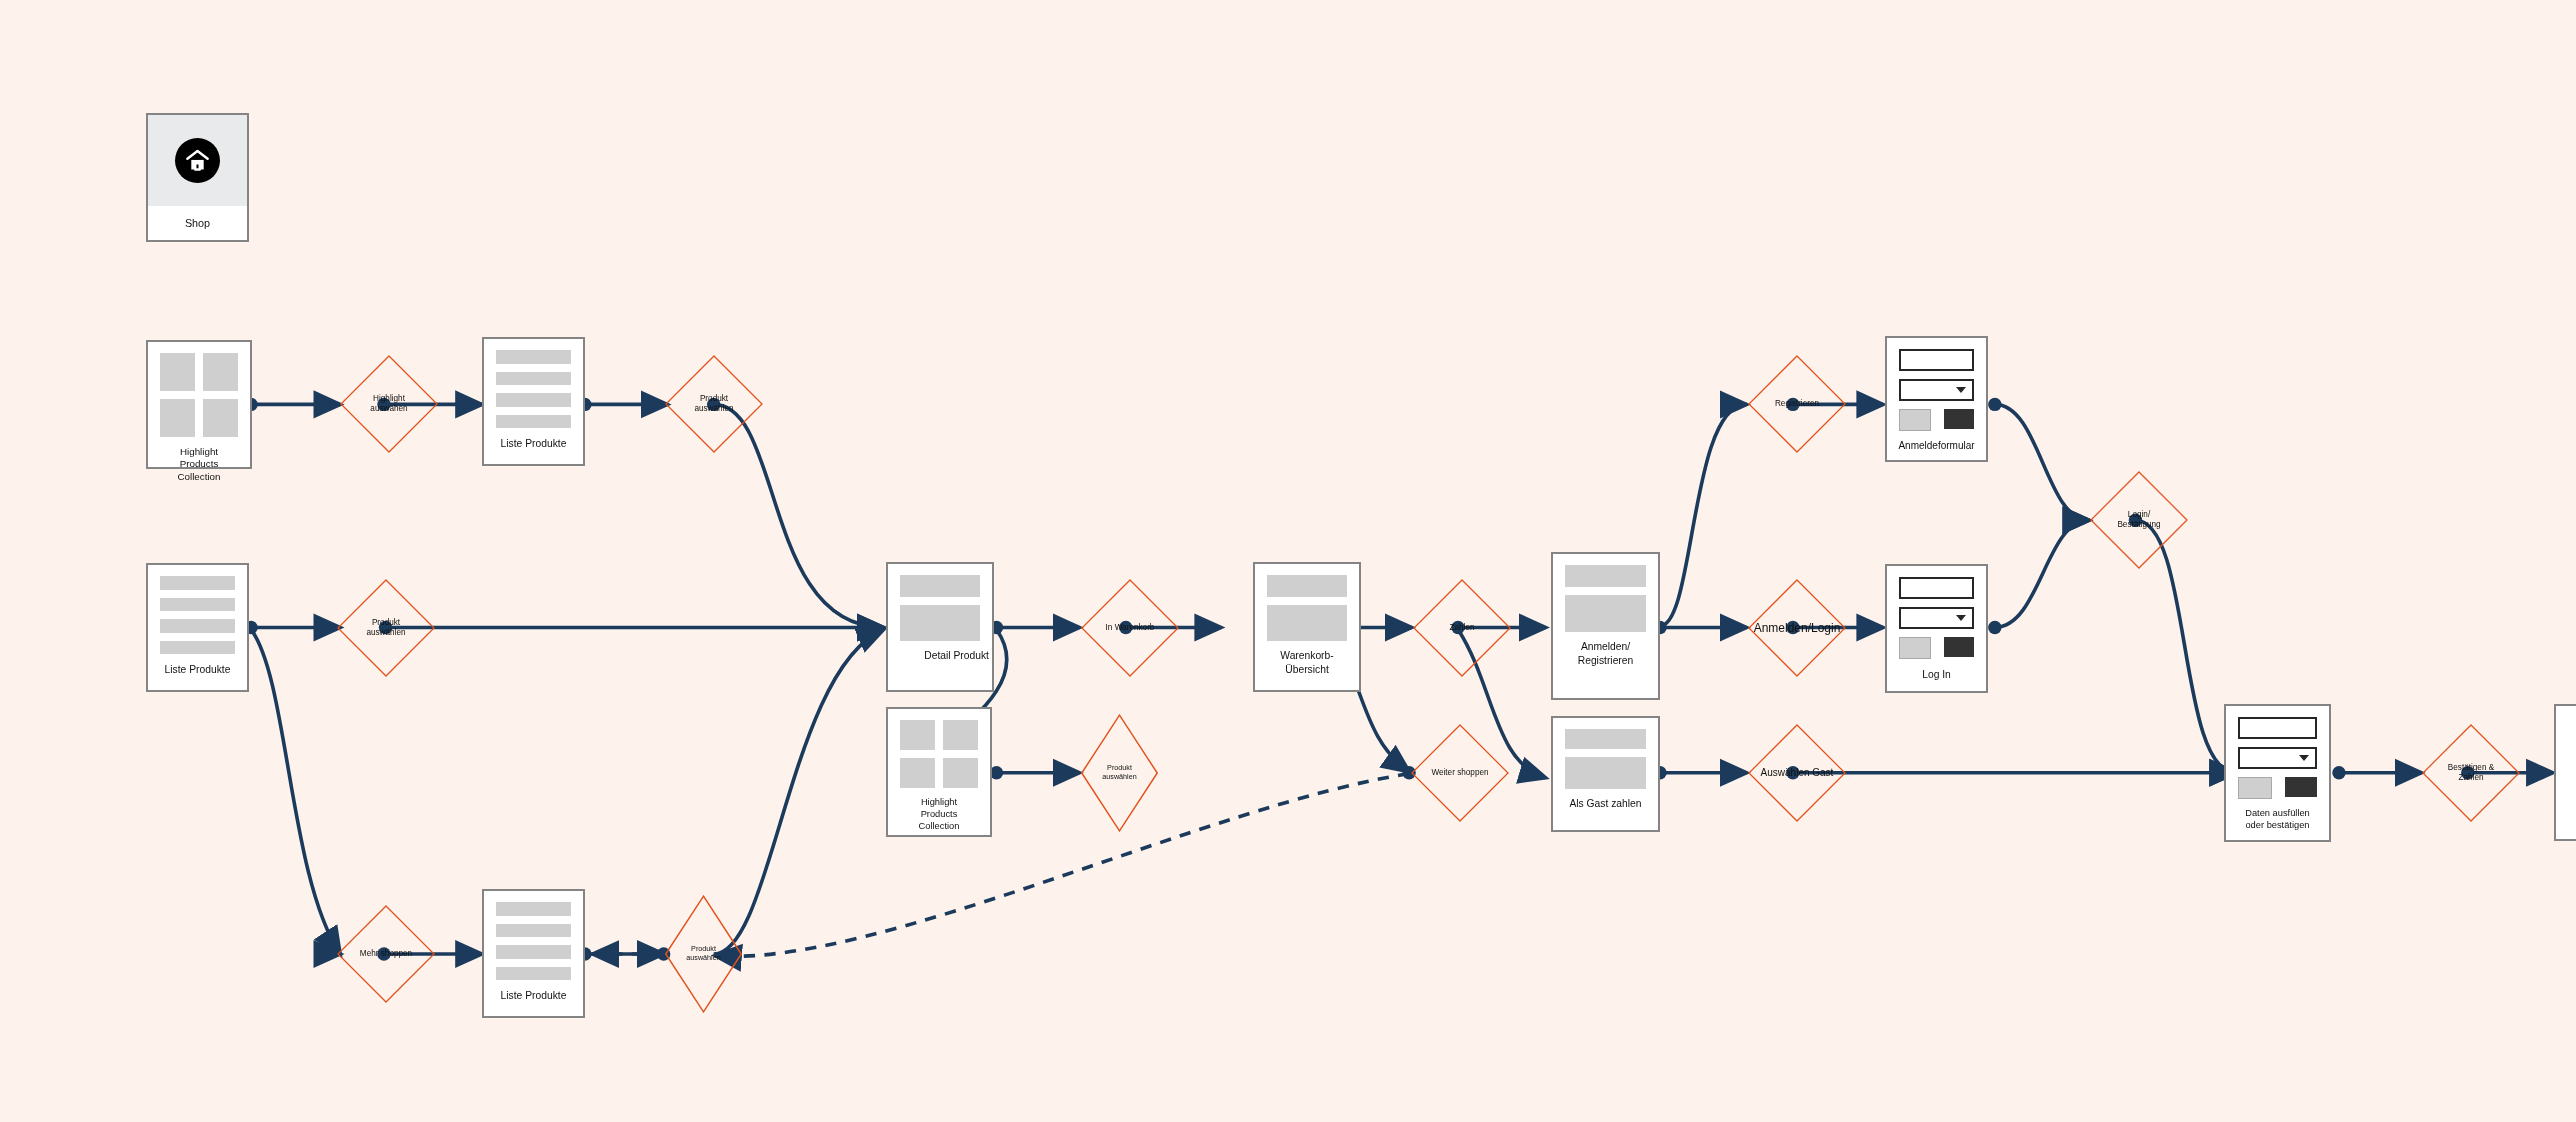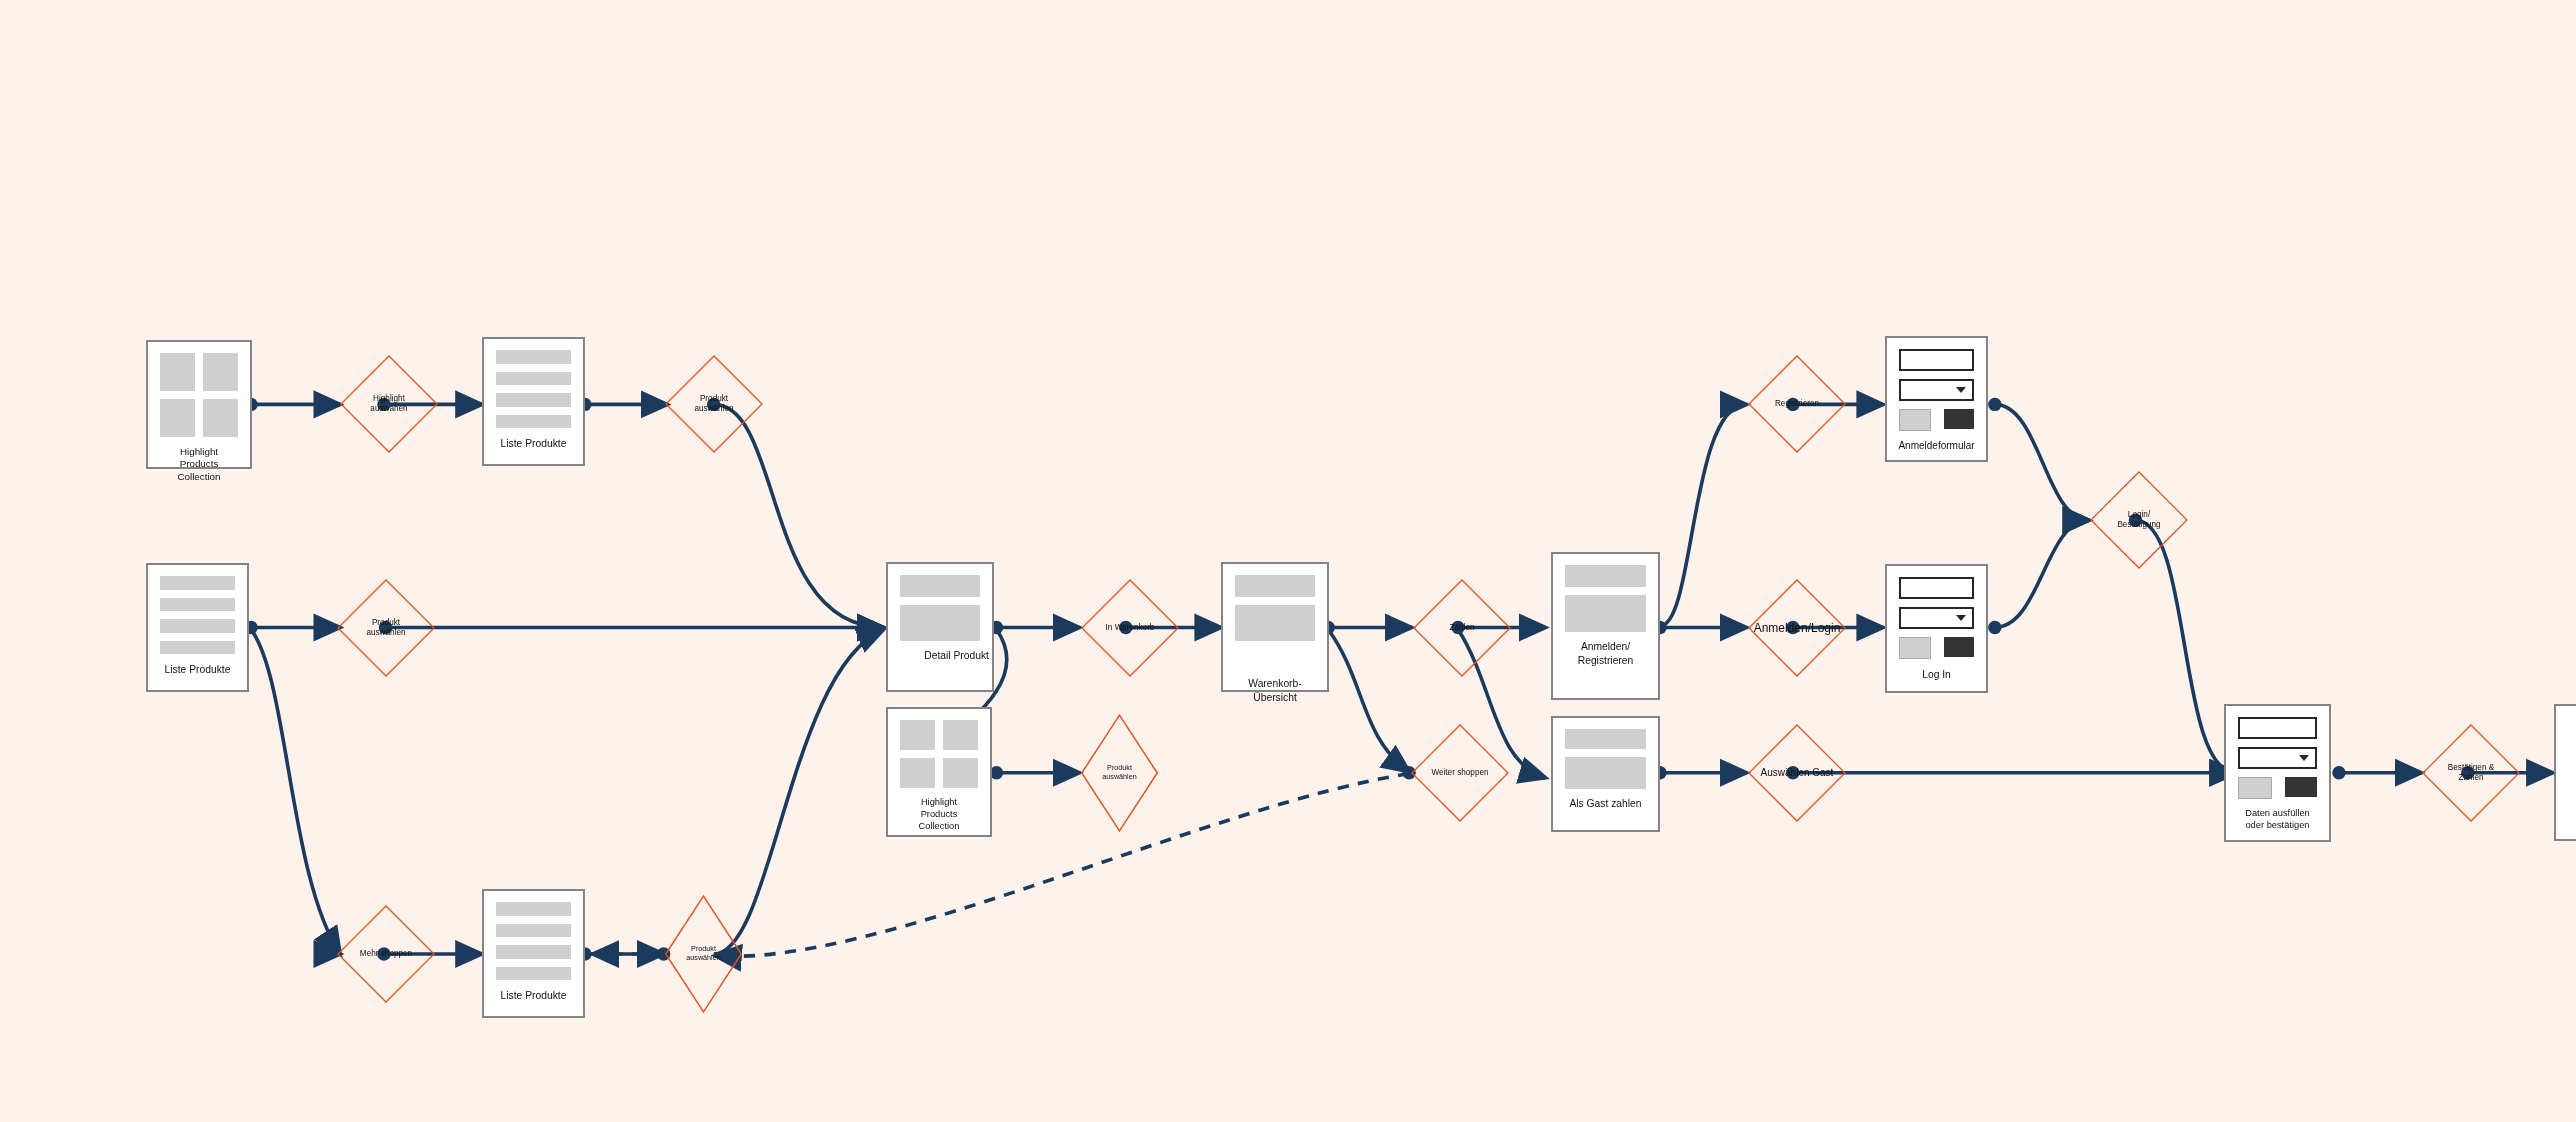--- a/index.html
+++ b/index.html
@@ -213,20 +213,32 @@
       <circle cx="5830" cy="1500" r="13"></circle>
       <circle cx="745" cy="1852" r="13"></circle>
       <circle cx="1135" cy="1852" r="13"></circle>
       <circle cx="1288" cy="1852" r="13"></circle>
       <circle cx="1934" cy="1500" r="13"></circle>
       <circle cx="2735" cy="1500" r="13"></circle>
       <circle cx="1934" cy="785" r="0"></circle>
     </g>
   </svg>
 
+  <div class="start-node" style="left:146px;top:113px;width:103px;height:129px;">
+    <div class="start-top">
+      <div class="start-circle">
+        <svg width="27" height="27" viewBox="0 0 24 24" fill="none" stroke="#fff" stroke-width="2.2" stroke-linecap="round" stroke-linejoin="round">
+          <path d="M3 10.5 L12 3.5 L21 10.5"></path>
+          <path d="M6.5 11.5 V20 H17.5 V11.5" fill="#fff" stroke="none"></path>
+          <rect x="10" y="14.5" width="4" height="5.5" fill="#000"></rect>
+        </svg>
+      </div>
+    </div>
+    <div class="start-bottom">Shop</div>
+  </div>
 
   <div class="node" style="left:146px;top:340px;width:106px;height:129px;">
     <div class="wire grid2">
       <div class="blk" style="height:38px"></div>
       <div class="blk" style="height:38px"></div>
       <div class="blk" style="height:38px"></div>
       <div class="blk" style="height:38px"></div>
     </div>
     <div class="node-label" style="font-size:9.8px">Highlight
 Products
@@ -276,21 +288,21 @@
       <div class="blk" style="height:30px"></div>
       <div class="blk" style="height:30px"></div>
       <div class="blk" style="height:30px"></div>
       <div class="blk" style="height:30px"></div>
     </div>
     <div class="node-label" style="font-size:9.3px">Highlight
 Products
 Collection</div>
   </div>
 
-  <div class="node" style="left:1221px;top:562px;width:108px;height:130px;gap:28px;">
+  <div class="node" style="left:1253px;top:562px;width:108px;height:130px;">
     <div class="wire">
       <div class="blk" style="height:21.6px;width:100%"></div>
       <div class="blk" style="height:36px;width:100%"></div>
     </div>
     <div class="node-label">Warenkorb-
 Übersicht</div>
   </div>
 
   <div class="node" style="left:1551px;top:552px;width:109px;height:148px;">
     <div class="wire">

